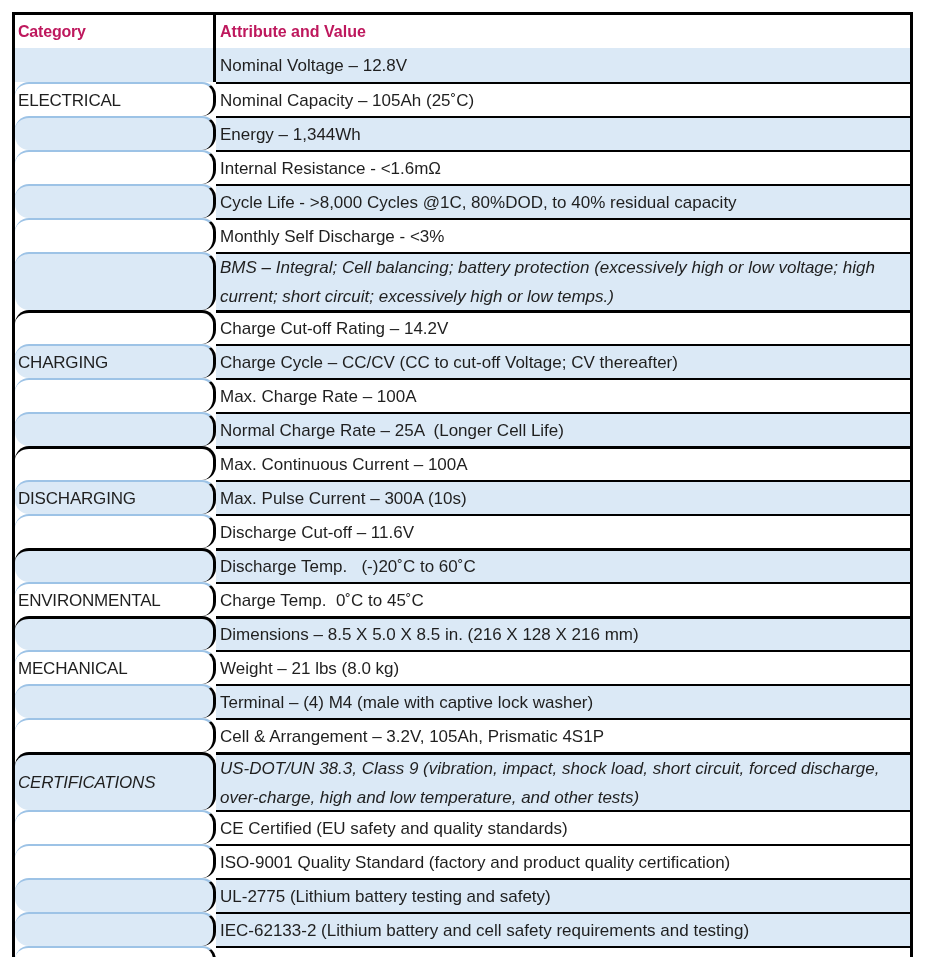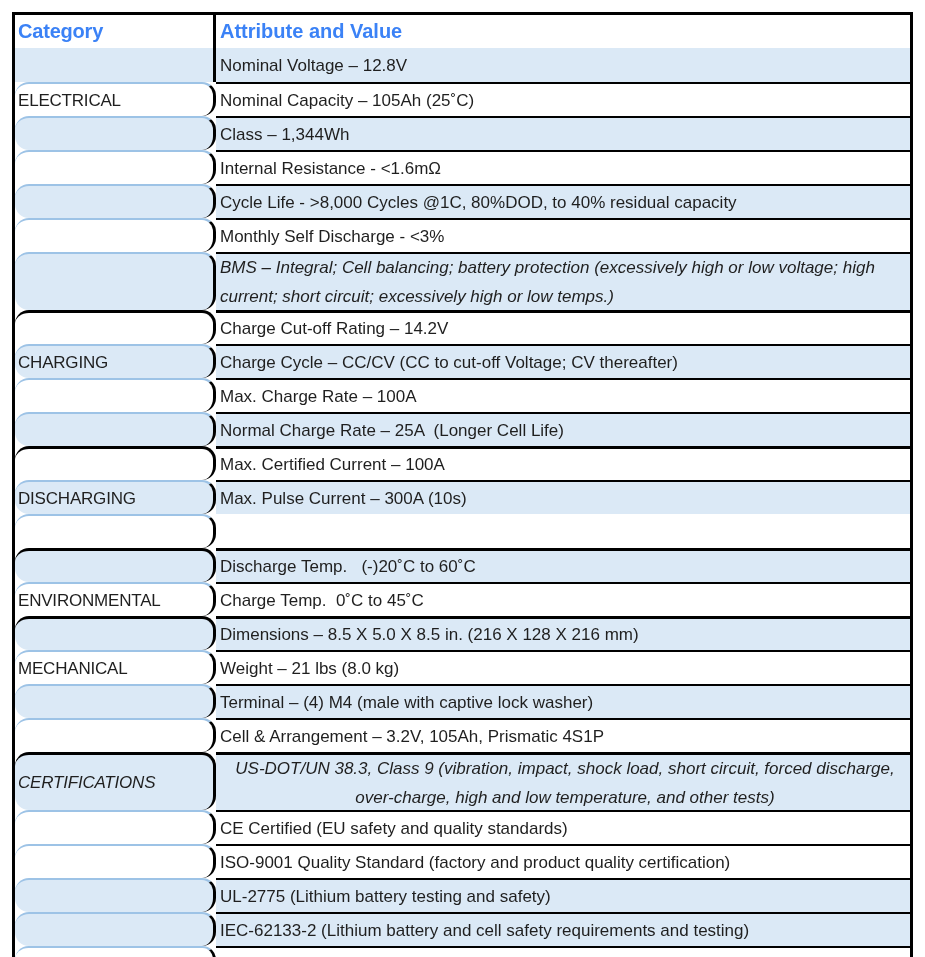--- a/index.html
+++ b/index.html
@@ -36,26 +36,26 @@
   }
   .val{
     flex:1;padding-left:4px;padding-right:0;
     white-space:pre-wrap;
   }
   
   .row + .row .cat{border-top:2px solid var(--border-blue);border-radius:14px;}
   .row + .row .val{border-top:2px solid var(--border-black);}
   
   .row.section-start .cat,
-  .row.section-start .val{border-top:3px solid var(--border-black);text-align:center;}
+  .row.section-start .val{border-top:3px solid var(--border-black);}
   .row.blue .cat,
   .row.blue .val{background:var(--row-blue);}
   .header-row .cat,
   .header-row .val{
-    font-weight:bold;color:#3b82f6;font-size:20px;background:#ffffff;
+    font-weight:bold;color:#be185d;font-size:16px;background:#ffffff;
   }
 </style>
 </head>
 <body>
 
 <div class="spec-table">
   <div class="row header-row">
     <div class="cat">Category</div>
     <div class="val">Attribute and Value</div>
   </div>
@@ -63,21 +63,21 @@
       <div class="row blue">
         <div class="cat"></div>
         <div class="val">Nominal Voltage – 12.8V</div>
       </div>
       <div class="row">
         <div class="cat">ELECTRICAL</div>
         <div class="val">Nominal Capacity – 105Ah (25˚C)</div>
       </div>
       <div class="row blue">
         <div class="cat"></div>
-        <div class="val">Class – 1,344Wh</div>
+        <div class="val">Energy – 1,344Wh</div>
       </div>
       <div class="row">
         <div class="cat"></div>
         <div class="val">Internal Resistance - &lt;1.6mΩ</div>
       </div>
       <div class="row blue">
         <div class="cat"></div>
         <div class="val">Cycle Life - &gt;8,000 Cycles @1C, 80%DOD, to 40% residual capacity</div>
       </div>
       <div class="row">
@@ -99,28 +99,29 @@
       <div class="row">
         <div class="cat"></div>
         <div class="val">Max. Charge Rate – 100A</div>
       </div>
       <div class="row blue">
         <div class="cat"></div>
         <div class="val">Normal Charge Rate – 25A  (Longer Cell Life)</div>
       </div>
       <div class="row section-start">
         <div class="cat"></div>
-        <div class="val">Max. Certified Current – 100A</div>
+        <div class="val">Max. Continuous Current – 100A</div>
       </div>
       <div class="row blue">
         <div class="cat">DISCHARGING</div>
         <div class="val">Max. Pulse Current – 300A (10s)</div>
       </div>
       <div class="row">
         <div class="cat"></div>
+        <div class="val">Discharge Cut-off – 11.6V</div>
       </div>
       <div class="row blue section-start">
         <div class="cat"></div>
         <div class="val">Discharge Temp.   (-)20˚C to 60˚C</div>
       </div>
       <div class="row">
         <div class="cat">ENVIRONMENTAL</div>
         <div class="val">Charge Temp.  0˚C to 45˚C</div>
       </div>
       <div class="row blue section-start">

